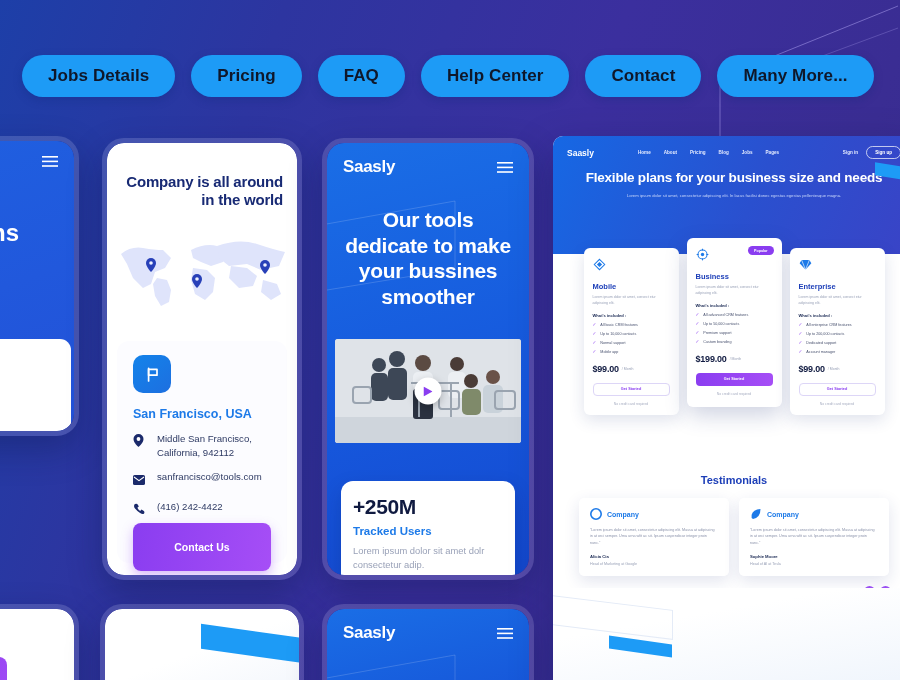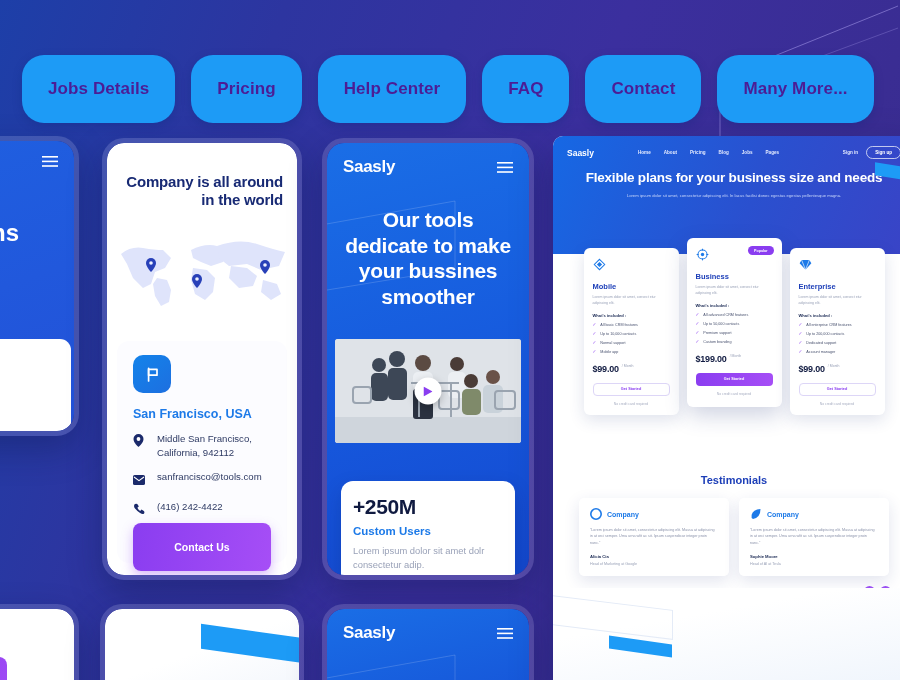--- a/index.html
+++ b/index.html
@@ -8,22 +8,22 @@
     font-family: "Liberation Sans", sans-serif;
     position: relative;
     background: linear-gradient(110deg, #1d3fa8 0%, #2d35a0 25%, #3b2f9e 55%, #3a2d93 80%, #362a8c 100%);
   }
   .bg-lines { position:absolute; inset:0; overflow:hidden; pointer-events:none; }
   .bg-lines svg { position:absolute; right:0; top:0; }
 
   
   .pill-row { position:absolute; top:55px; left:22px; display:flex; gap:16px; z-index:40; }
   .pill {
-    background:#1d9bf6; color:#4c1d95; border-radius:22px;
-    padding:24px 26px; font-size:17px; font-weight:700; letter-spacing:.1px;
+    background:#1d9bf6; color:#0f172a; border-radius:22px;
+    padding:11px 26px; font-size:17px; font-weight:700; letter-spacing:.1px;
     white-space:nowrap; box-shadow:0 3px 10px rgba(10,40,120,.28);
   }
 
   
   .phone {
     position:absolute; border-radius:22px; overflow:hidden;
     box-shadow:0 14px 34px rgba(12,20,70,.33);
     border:5px solid rgba(255,255,255,.14);
   }
   .phone-inner { width:100%; height:100%; position:relative; overflow:hidden; border-radius:17px; }
@@ -107,21 +107,21 @@
   .pcard.mid { margin-top:-10px; padding-bottom:11px; box-shadow:0 8px 22px rgba(30,50,120,.22); }
   .pbadge { position:absolute; right:8px; top:8px; background:#8a3df0; color:#fff;
             font-size:3.6px; font-weight:700; border-radius:6px; padding:2.5px 6px; }
   .picon { width:13px; height:13px; }
   .pname { margin-top:7px; color:#1d3fb8; font-size:7.5px; font-weight:800; }
   .pdesc { color:#9aa2b8; font-size:3.5px; line-height:1.6; margin-top:4px; }
   .pinc { color:#1b2a54; font-size:4.1px; font-weight:800; margin-top:7px; }
   .pfeat { display:flex; gap:4px; align-items:center; margin-top:4.5px; }
   .pfeat .chk { color:#8a3df0; font-size:4.6px; line-height:1; }
   .pfeat .t { color:#47506e; font-size:3.7px; }
-  .pprice { margin-top:9px; display:flex; align-items:flex-start; gap:3px; }
+  .pprice { margin-top:9px; display:flex; align-items:center; gap:3px; }
   .pprice .amt { color:#101a40; font-size:9px; font-weight:800; letter-spacing:-.2px; }
   .pprice .per { color:#9aa2b8; font-size:3.5px; }
   .pbtn { margin-top:9px; height:13px; border-radius:4px; display:flex; align-items:center;
           justify-content:center; font-size:3.8px; font-weight:700; }
   .pbtn.ghost { border:.7px solid #ddd6f7; color:#8a3df0; background:#fff; }
   .pbtn.solid { background:linear-gradient(100deg,#8a3df0,#a64ef6); color:#fff; }
   .pnote { text-align:center; color:#a8aec2; font-size:3.4px; margin-top:6px; }
 
   .dk-testi { position:absolute; left:0; right:0; top:338px; }
   .tt-title { text-align:center; color:#1d3fb8; font-size:11px; font-weight:800; }
@@ -151,22 +151,22 @@
 <div class="bg-lines">
   <svg width="260" height="200" viewBox="0 0 260 200" fill="none">
     <path d="M258 6 L80 78 L80 200" stroke="rgba(190,180,255,.45)" stroke-width="1"></path>
     <path d="M258 28 L150 68" stroke="rgba(190,180,255,.25)" stroke-width="1"></path>
   </svg>
 </div>
 
 <div class="pill-row">
   <div class="pill">Jobs Details</div>
   <div class="pill">Pricing</div>
+  <div class="pill">FAQ</div>
   <div class="pill">Help Center</div>
-  <div class="pill">FAQ</div>
   <div class="pill">Contact</div>
   <div class="pill">Many More...</div>
 </div>
 
 <div class="phone" id="card-left">
   <div class="phone-inner">
     <svg class="cl-burger" width="16" height="11">
       <rect y="0" width="16" height="1.6" fill="#fff"></rect>
         <rect y="4.6" width="16" height="1.6" fill="#fff"></rect>
         <rect y="9.2" width="16" height="1.6" fill="#fff"></rect>
@@ -296,21 +296,21 @@
       </svg>
     </div>
     <div class="ct-play">
       <svg width="9" height="10" viewBox="0 0 9 10">
           <path d="M0 0 L9 5 L0 10 Z" fill="#8a3df0"></path>
         </svg>
     </div>
 
     <div class="ct-stat">
       <div class="ct-num">+250M</div>
-      <div class="ct-lab">Custom Users</div>
+      <div class="ct-lab">Tracked Users</div>
       <div class="ct-sub">Lorem ipsum dolor sit amet dolr consectetur adip.</div>
     </div>
   </div>
 </div>
 
 <div class="phone" id="card-bottom-white">
   <div class="phone-inner">
       <div class="cbw-bar"></div>
     </div>
 </div>

